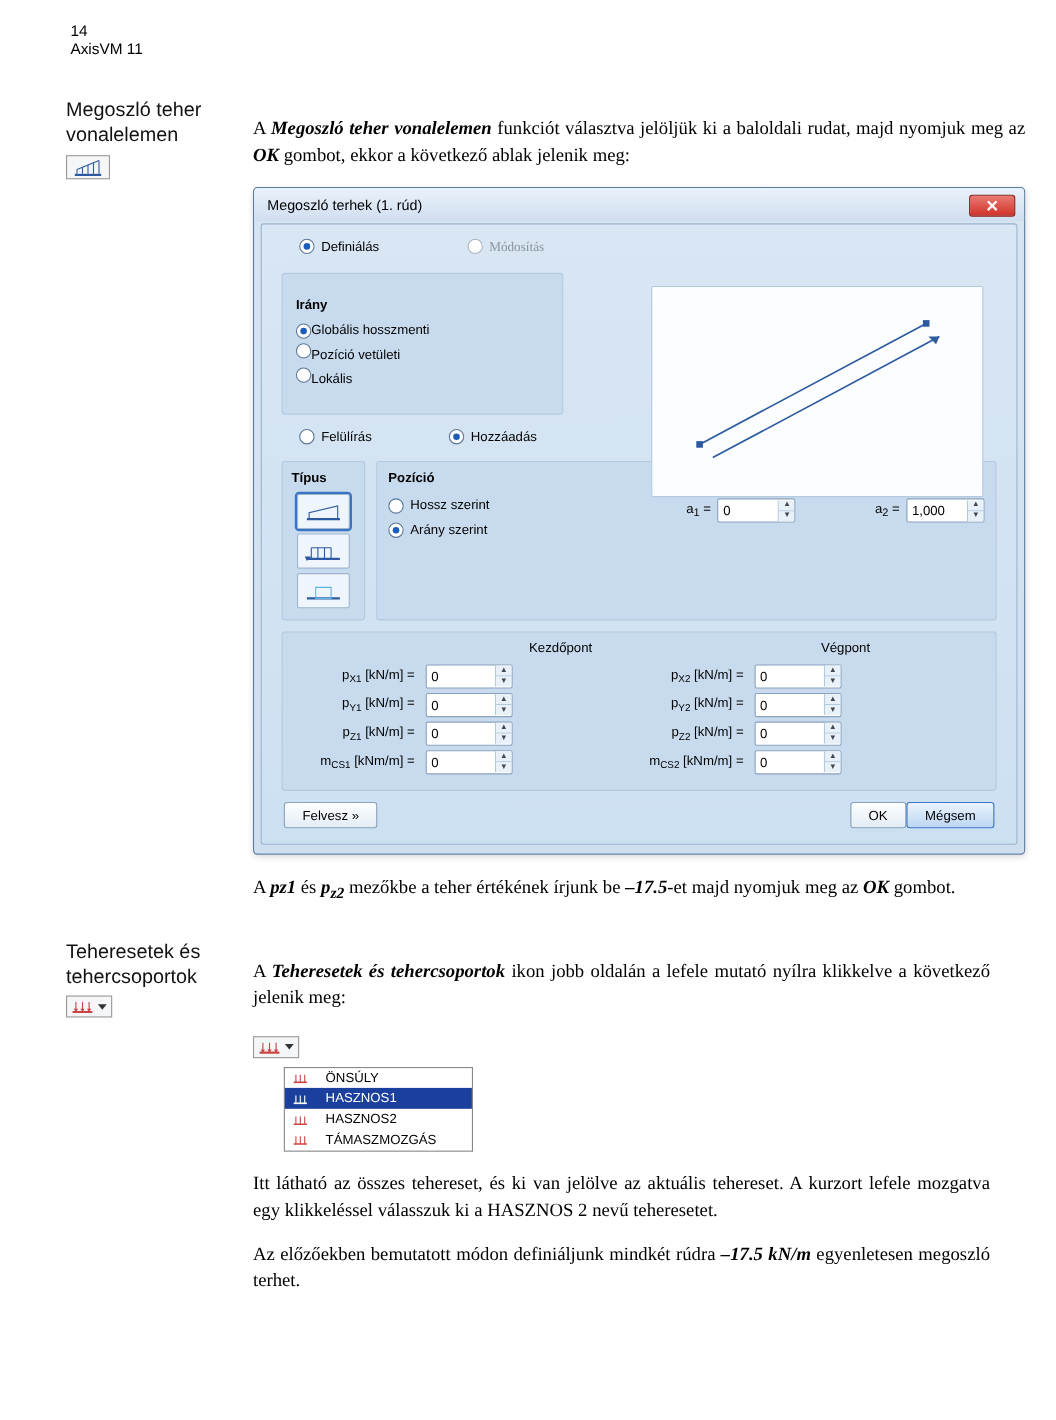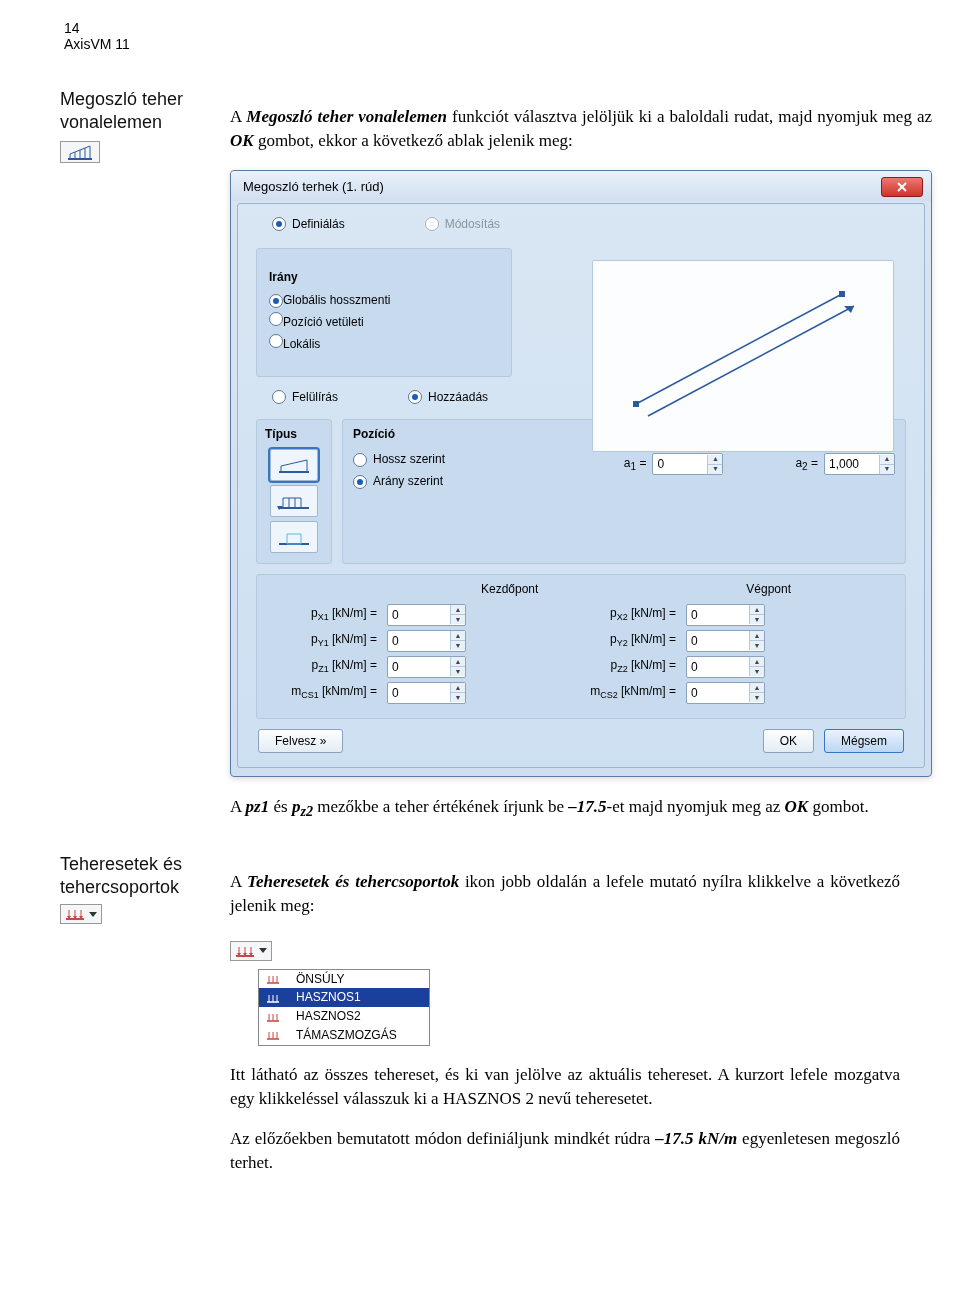--- a/index.html
+++ b/index.html
@@ -109,21 +109,21 @@
     display:inline-flex; align-items:center; gap:6px;
     font-size:12px;
   }
   .rdot {
     width:12px;height:12px;border:1px solid #5d7898;border-radius:50%;
     background:#fff;display:inline-flex;align-items:center;justify-content:center;
   }
   .rdot.sel::after {
     content:"";width:6px;height:6px;border-radius:50%;background:#1b5db9;
   }
-  .grey { color:#8a949e; }
+  .grey { color:#8a949e;font-family:Liberation Serif, serif; }
   .grey .rdot { border-color:#aab4bf; }
   .block {
     background:#c8dbee;
     border:1px solid #b5c9de;
     border-radius:3px;
     margin: 6px 10px;
     padding: 20px 12px;
     position:relative;
   }
   .block-label { font-weight:bold; font-size:12px; margin-bottom:6px; }
@@ -192,21 +192,21 @@
     display:flex; align-items:center; gap: 10px; margin: 4px 0;
   }
   .grid-lab {
     width: 110px; text-align:right; font-size:12px;
   }
   .grid-lab sub { font-size: 9px; }
   .grid-row .spin input { width: 54px; }
   .grid-row .gap { width: 80px; }
 
   .buttonbar {
-    display:flex; gap: 10px;
+    display:flex; 
     padding: 10px 12px 4px 12px;
   }
   .buttonbar .left { margin-right:auto; }
   .btn {
     border:1px solid #8aa2bc;border-radius:3px;
     background: linear-gradient(#fdfefe, #e3ecf5);
     padding: 4px 16px;
     font-size:12px;
     color:#000;
   }

